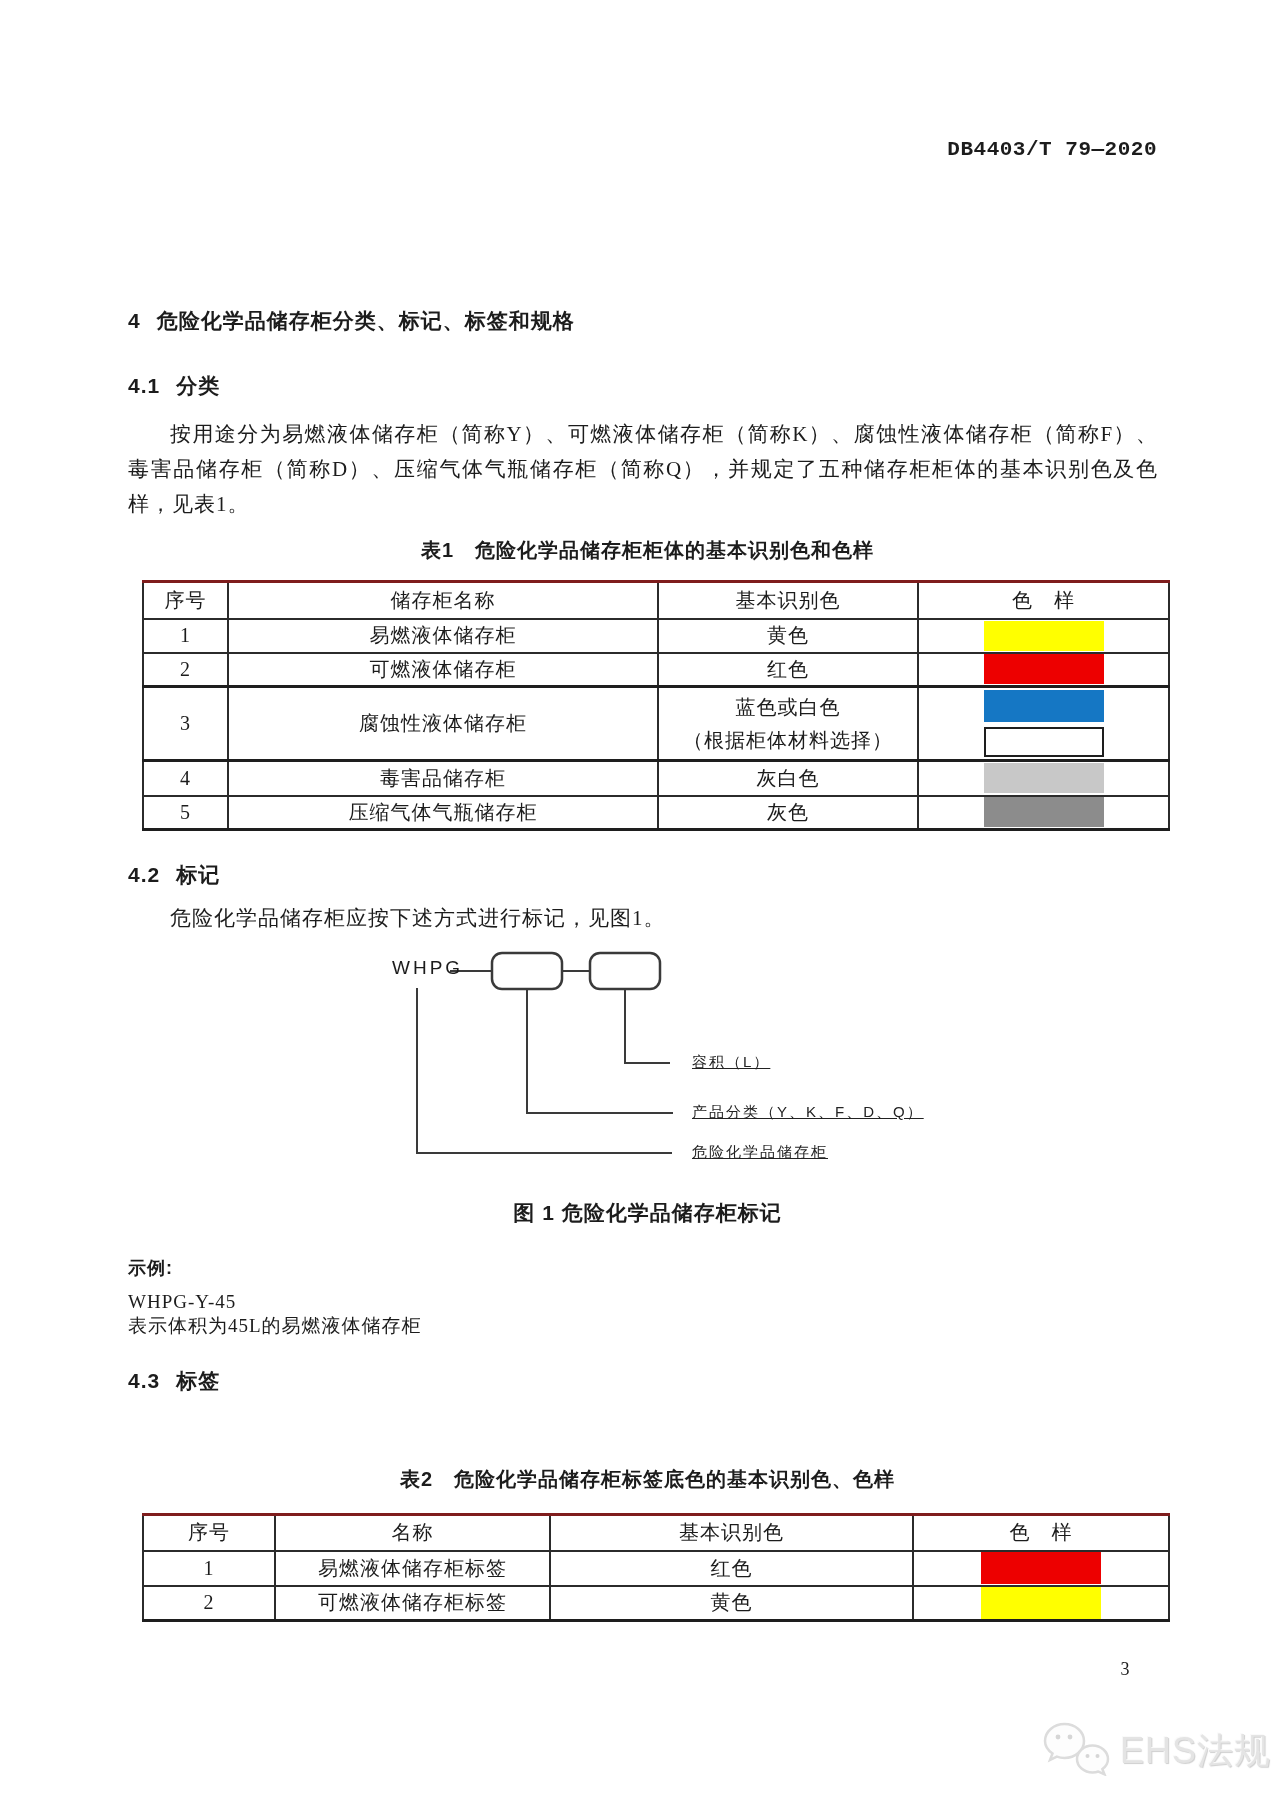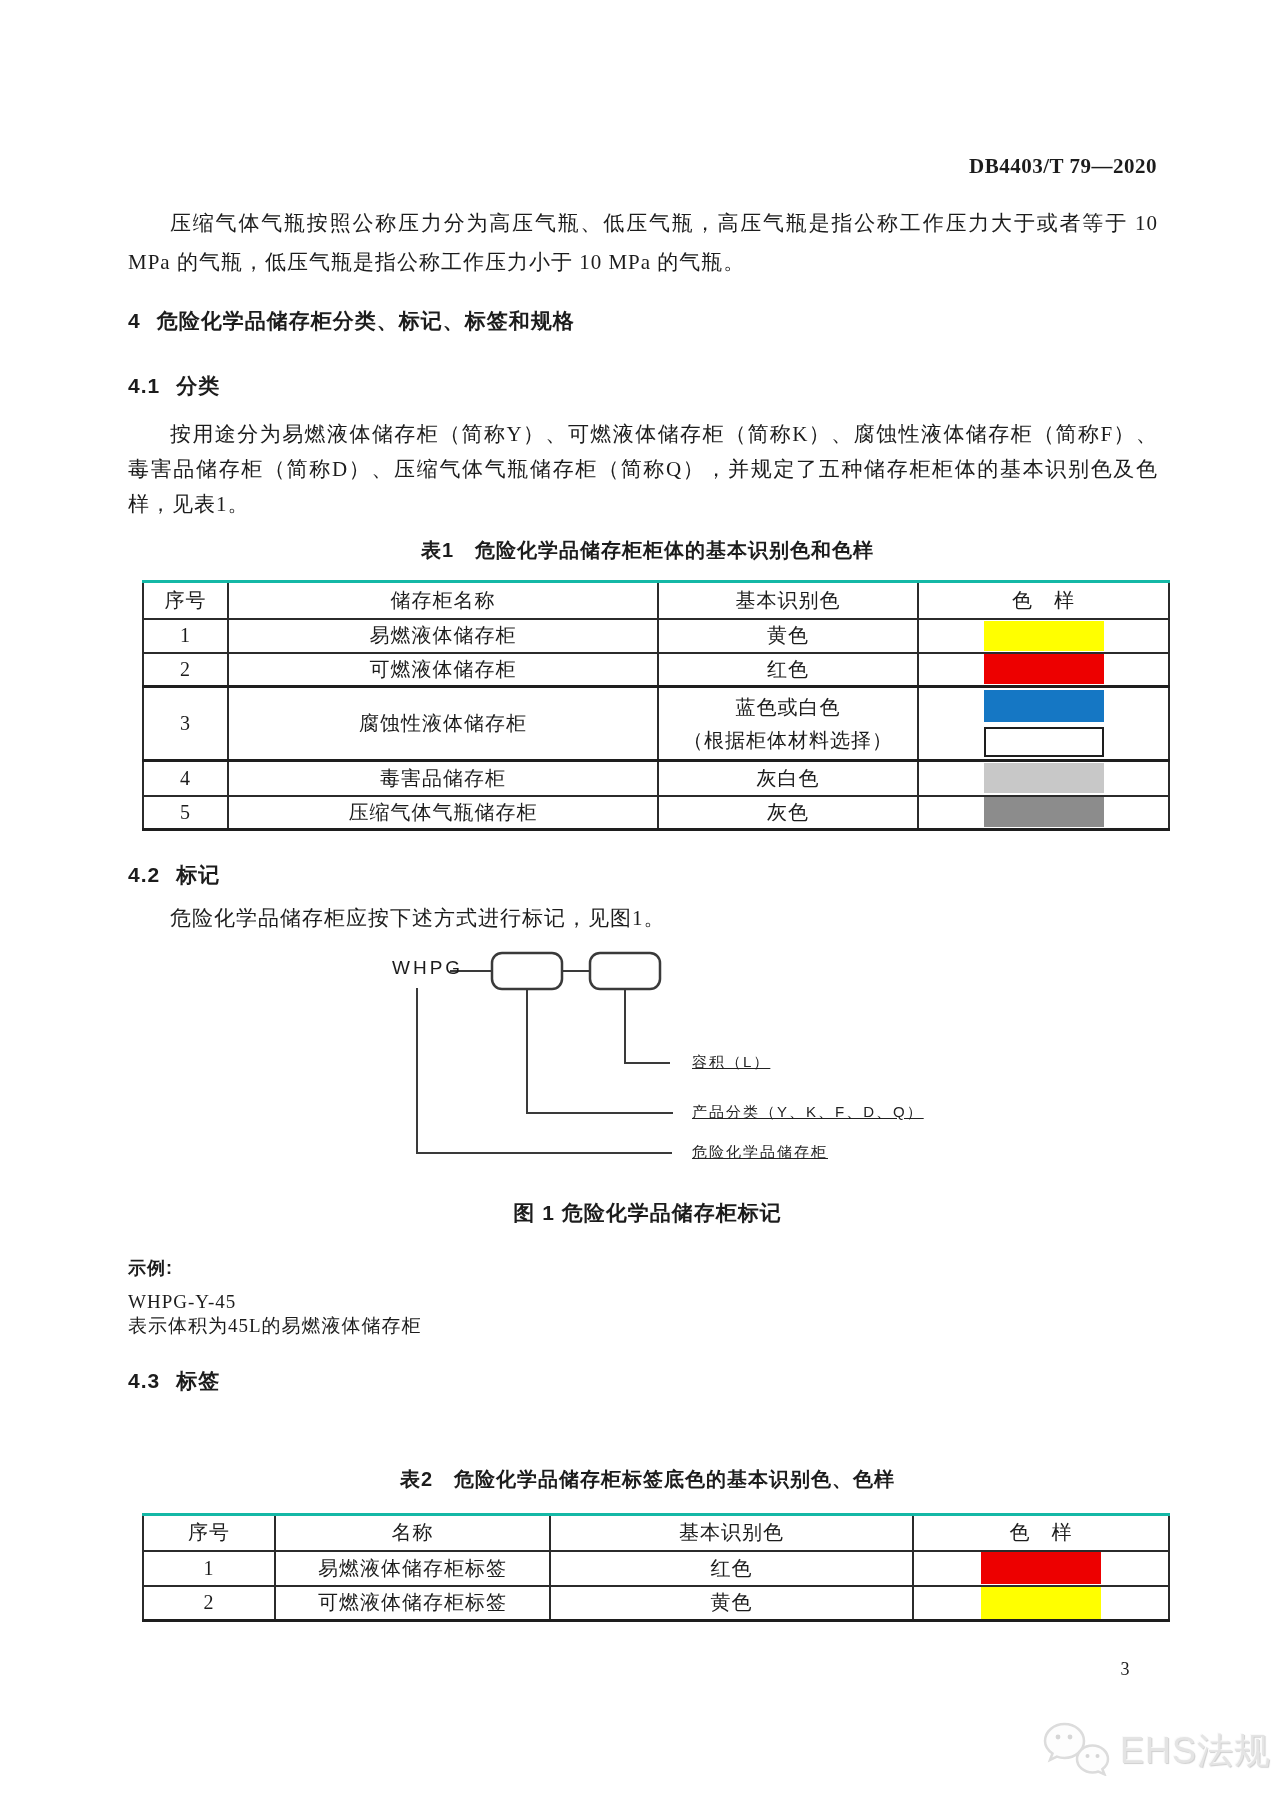--- a/index.html
+++ b/index.html
@@ -4,22 +4,22 @@
 <style>
   * { margin: 0; padding: 0; box-sizing: border-box; }
   html, body { background: #ffffff; }
   body { width: 1280px; height: 1810px; position: relative; overflow: hidden;
          font-family: "Liberation Serif", "DejaVu Serif", serif; color: #1c1c1c; }
   .page { position: absolute; inset: 0; background: #ffffff; }
 
   .abs { position: absolute; }
 
   
-  .doc-code { top: 154px; left: 0; right: 123px; text-align: right;
-              font-family: Liberation Serif, serif;
+  .doc-code { top: 138px; left: 0; right: 123px; text-align: right;
+              font-family: Liberation Mono, monospace;
               font-weight: bold; font-size: 21px; letter-spacing: 0.5px; padding-left: 28px; }
 
   
   .para { left: 128px; width: 1030px; font-size: 21px; letter-spacing: 1px;
           text-align: justify; text-indent: 2em; line-height: 37px; }
   #p-intro { top: 204px; line-height: 39px; }
   #p-41   { top: 417px; line-height: 35px; }
   #p-42   { top: 900px; }
   #p-43   { top: 1420px; }
 
@@ -38,21 +38,21 @@
              font-weight: bold; font-size: 20px; letter-spacing: 1px; }
   #t1-caption { top: 537px; }
   #fig-caption { top: 1199px; font-size: 21px; }
   #t2-caption { top: 1466px; }
 
   
   table.std { border-collapse: collapse; table-layout: fixed;
               font-size: 20px; letter-spacing: 1px; }
   table.std th, table.std td { border: 2px solid #2b2b2b; text-align: center;
               vertical-align: middle; font-weight: normal; padding: 0; }
-  table.std { border-top: 3px solid #14b8a6; border-bottom: 3px solid #1e1e1e; }
+  table.std { border-top: 3px solid #7f1d1d; border-bottom: 3px solid #1e1e1e; }
   #table1 { top: 580px; left: 142px; width: 1026px; }
   #table2 { top: 1513px; left: 142px; width: 1026px; }
   tr.thick-top th, tr.thick-top td { border-top: 3px solid #1e1e1e; }
 
   .swatch { width: 120px; height: 30px; margin: 0 auto; }
   .swatch.tall { height: 32px; }
   .swatch-stack { display: flex; flex-direction: column; align-items: center; gap: 5px; padding: 2px 0; }
   .swatch.outlined { border: 2px solid #1e1e1e; height: 30px; }
   .two-line { line-height: 33px; }
 
@@ -85,21 +85,20 @@
         font-size: 36px; letter-spacing: 1px; color: #e4e4e4;
         text-shadow: -1px -1px 0 #fafafa, 1px 1px 1px #cfcfcf; }
 </style>
 </head>
 <body>
 
 <div class="page">
 
   <div class="abs doc-code">DB4403/T 79—2020</div>
 
-  <div class="abs para" id="p-intro">压缩气体气瓶按照公称压力分为高压气瓶、低压气瓶，高压气瓶是指公称工作压力大于或者等于 10 MPa 的气瓶，低压气瓶是指公称工作压力小于 10 MPa 的气瓶。</div>
 
   <div class="abs heading" id="h-4">
     <span class="h-num">4</span><span>危险化学品储存柜分类、标记、标签和规格</span>
   </div>
 
   <div class="abs heading" id="h-41">
     <span class="h-num">4.1</span><span>分类</span>
   </div>
 
   <div class="abs para" id="p-41">按用途分为易燃液体储存柜（简称Y）、可燃液体储存柜（简称K）、腐蚀性液体储存柜（简称F）、毒害品储存柜（简称D）、压缩气体气瓶储存柜（简称Q），并规定了五种储存柜柜体的基本识别色及色样，见表1。</div>

